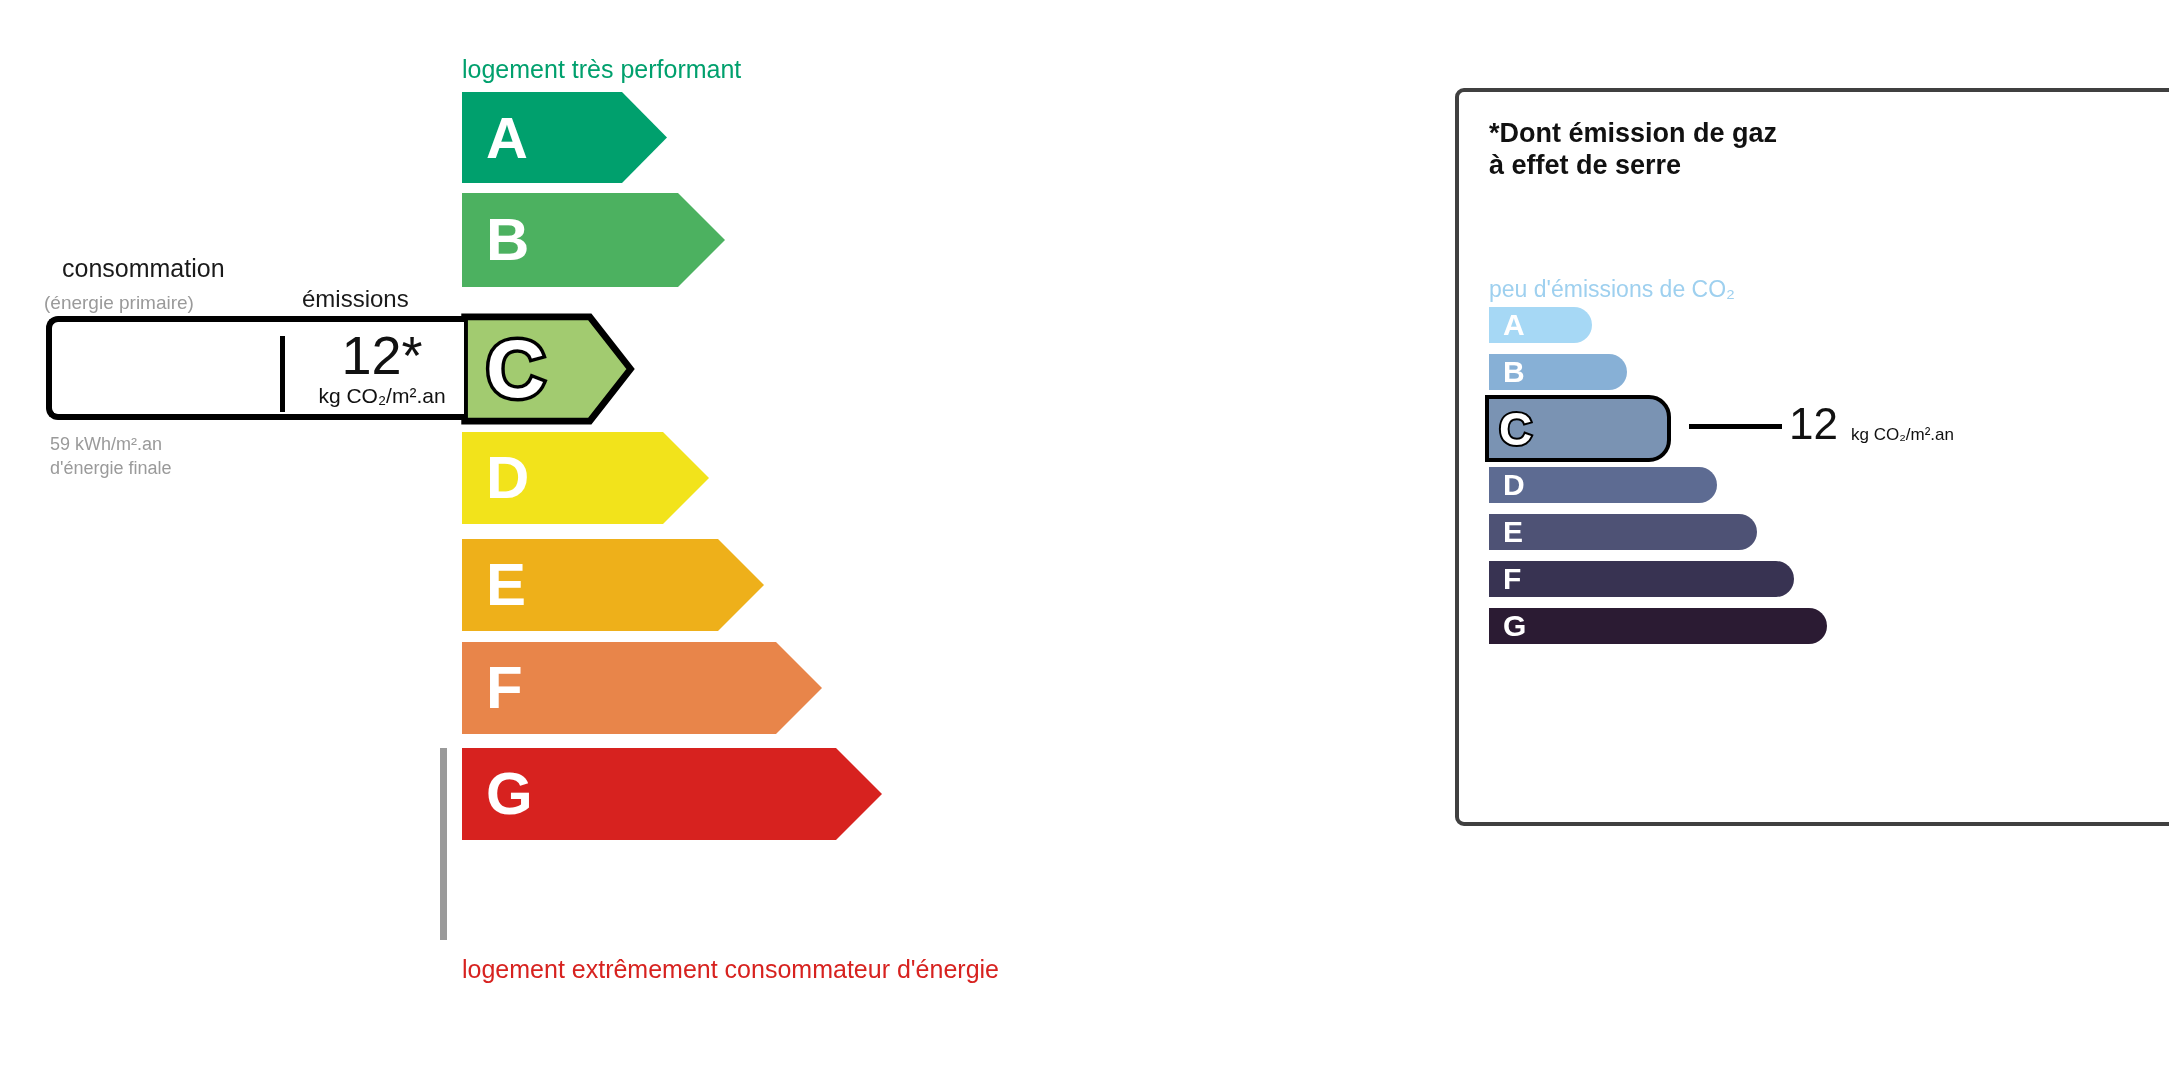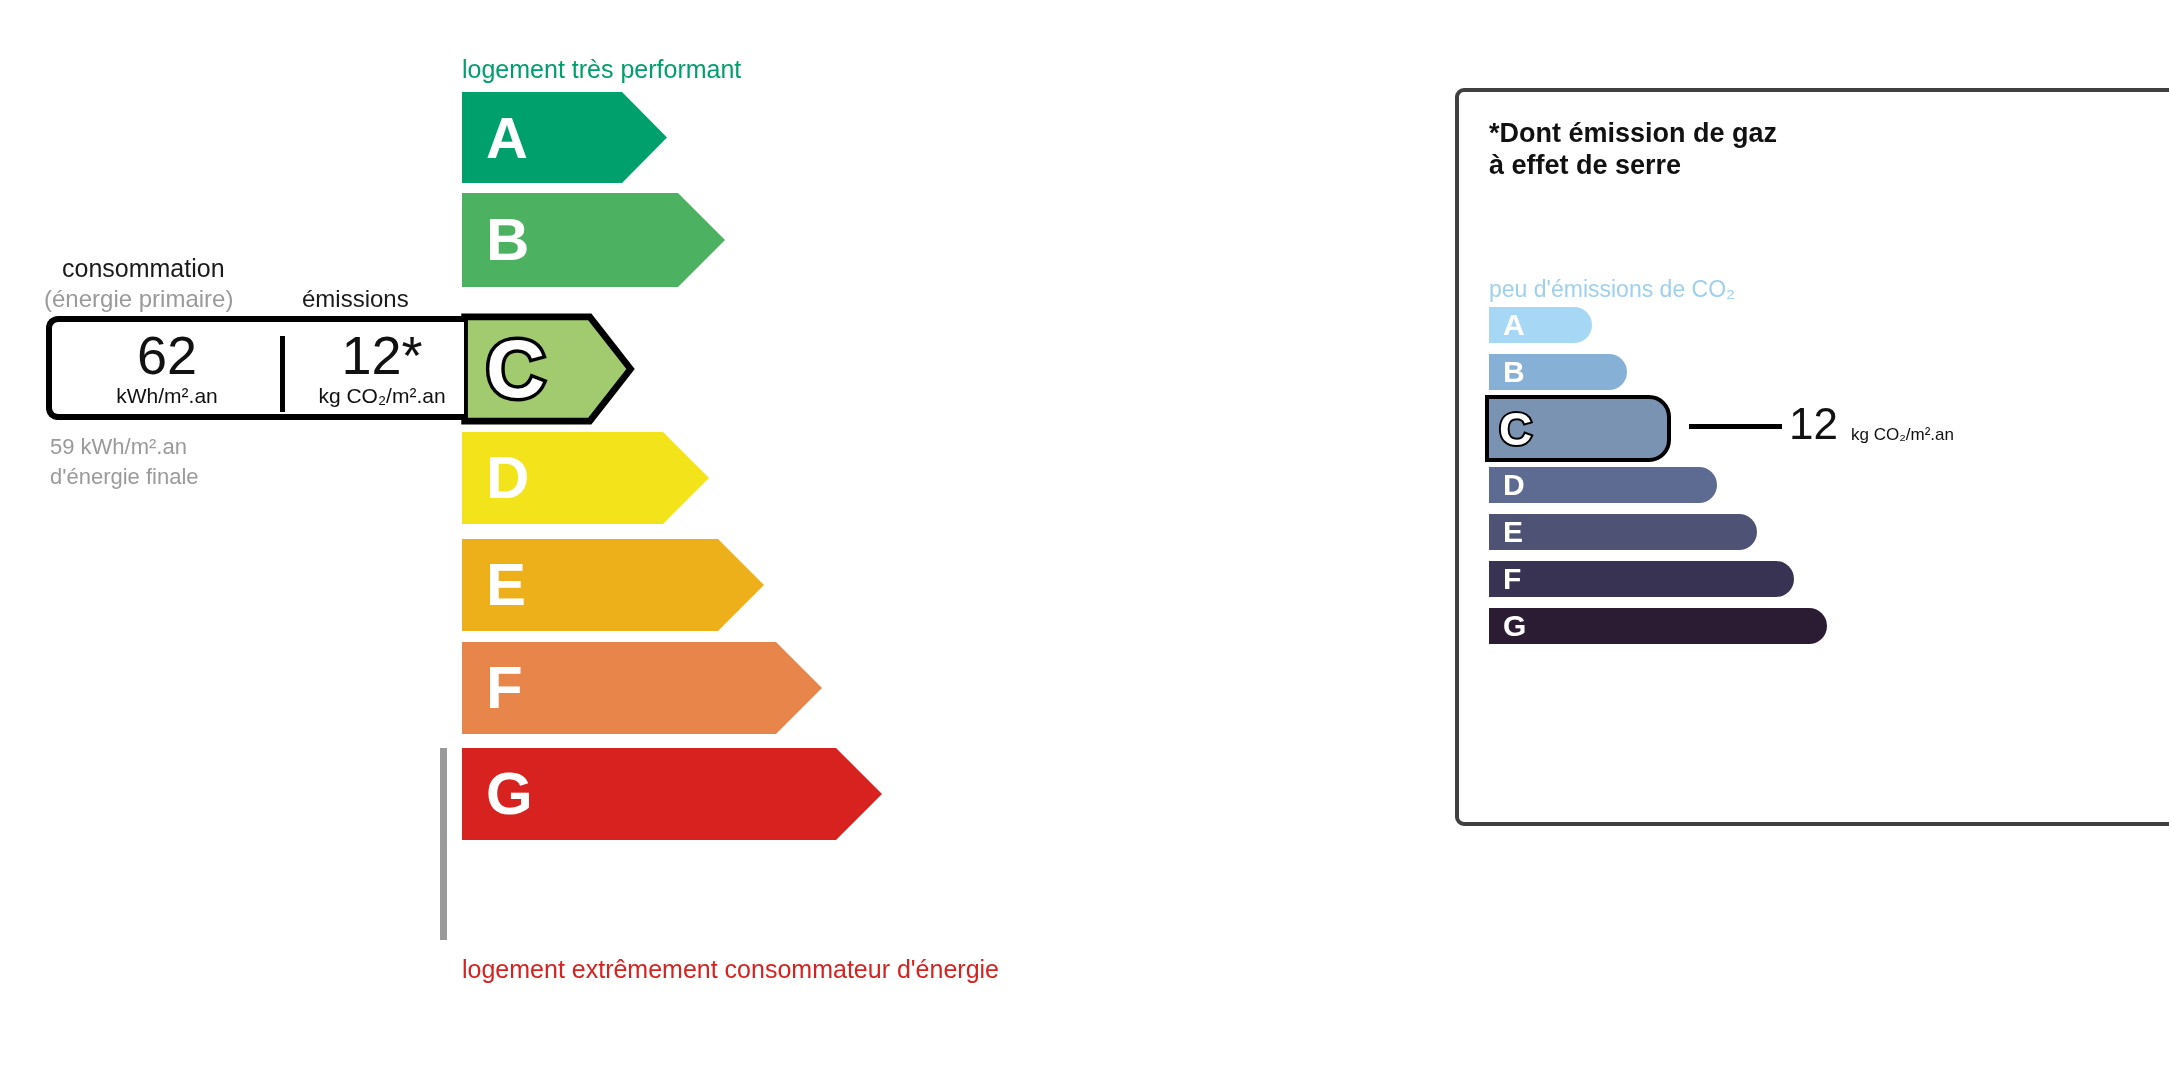--- a/index.html
+++ b/index.html
@@ -32,22 +32,22 @@
     position:absolute;left:24px;top:50%;transform:translateY(-50%);
     color:#ffffff;font-weight:bold;line-height:1;
   }
 
   
   .lbl-conso{
     position:absolute;left:62px;top:254px;
     font-size:25px;color:#1a1a1a;white-space:nowrap;
   }
   .lbl-conso2{
-    position:absolute;left:44px;top:285px;
-    font-size:24px;color:#9a9a9a;white-space:nowrap;
+    position:absolute;left:44px;top:292px;
+    font-size:19px;color:#9a9a9a;white-space:nowrap;
   }
   .lbl-emis{
     position:absolute;left:302px;top:285px;
     font-size:24px;color:#1a1a1a;white-space:nowrap;
   }
 
   
   .valbox{
     position:absolute;left:46px;top:316px;
     width:418px;height:104px;
@@ -61,21 +61,21 @@
     position:absolute;left:228px;top:14px;width:5px;height:76px;background:#000;
   }
   .vcell{position:absolute;top:6px;text-align:center;}
   .vcell .num{font-size:54px;color:#111;line-height:1.0;font-weight:400;}
   .vcell .unit{font-size:21px;color:#111;margin-top:2px;white-space:nowrap;}
   .vcell.left{left:8px;width:214px;}
   .vcell.right{left:244px;width:172px;}
 
   .final{
     position:absolute;left:50px;top:432px;
-    font-size:22px;color:#9a9a9a;line-height:1.35;white-space:nowrap;
+    font-size:18px;color:#9a9a9a;line-height:1.35;white-space:nowrap;
   }
 
   
   .passoire-bar{
     position:absolute;left:440px;top:748px;width:7px;height:192px;background:#9a9a9a;
   }
   .passoire-txt{
     position:absolute;left:190px;top:822px;width:240px;
     text-align:right;font-size:23px;color:#9a9a9a;line-height:1.35;
   }
@@ -173,24 +173,20 @@
       </svg>
       <span class="glyph" style="font-size:60px;">G</span>
     </div>
 
     <div class="lbl-conso">consommation</div>
     <div class="lbl-conso2">(énergie primaire)</div>
     <div class="lbl-emis">émissions</div>
 
     <div class="valbox">
       <div class="divider"></div>
-      <div class="vcell left">
-        <div class="num">62</div>
-        <div class="unit">kWh/m².an</div>
-      </div>
       <div class="vcell right">
         <div class="num">12*</div>
         <div class="unit">kg CO₂/m².an</div>
       </div>
     </div>
 
     <div class="final">
       <div>59 kWh/m².an</div>
       <div>d'énergie finale</div>
     </div>

